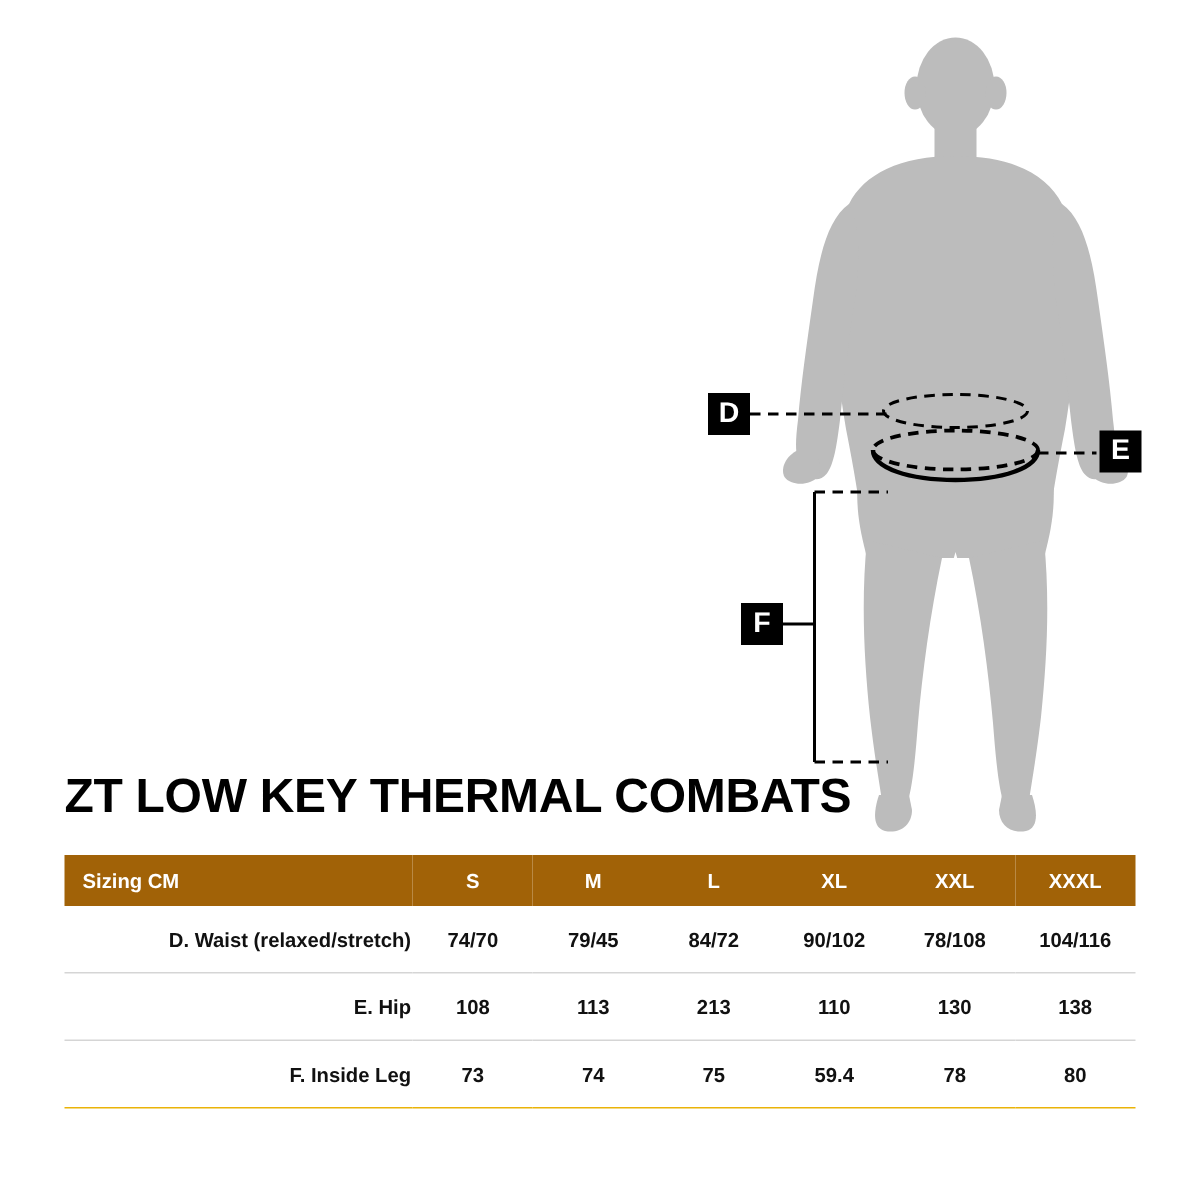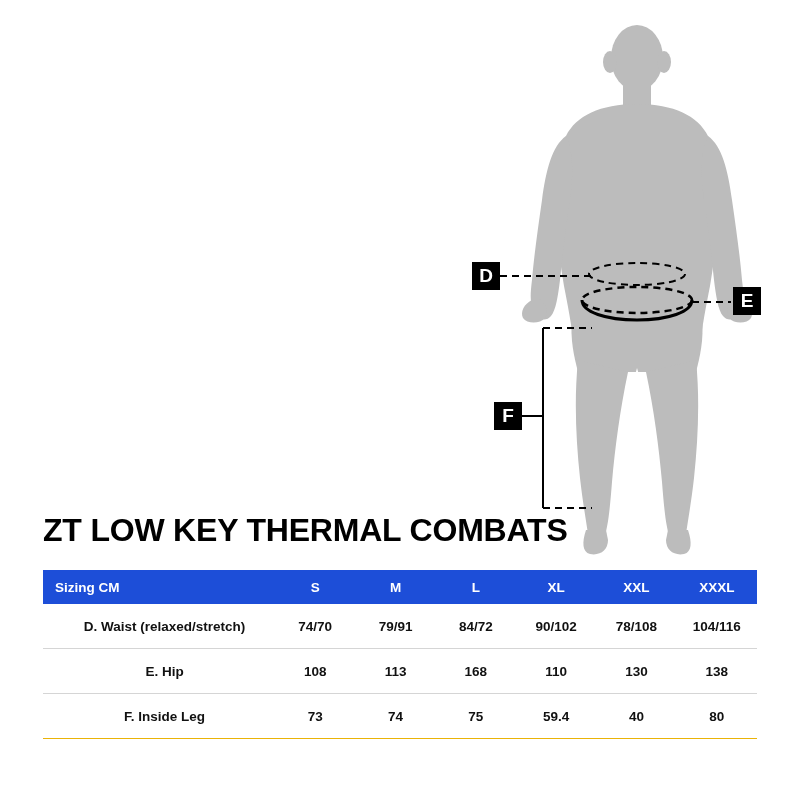--- a/index.html
+++ b/index.html
@@ -68,21 +68,21 @@
   
   #size-table {
     position: absolute;
     left: 43px;
     top: 570px;
     width: 714px;
     border-collapse: collapse;
     font-family: "Liberation Sans", sans-serif;
   }
   #size-table thead th {
-    background: #1d4ed8;
+    background: #a16207;
     color: #ffffff;
     font-size: 13.5px;
     font-weight: bold;
     height: 34px;
     padding: 0;
     text-align: center;
     vertical-align: middle;
   }
   #size-table thead th.rowhead {
     text-align: left;
@@ -91,21 +91,21 @@
   #size-table tbody td {
     font-size: 13.5px;
     color: #111111;
     height: 42px;
     text-align: center;
     vertical-align: middle;
     border-bottom: 1px solid #d5d5d5;
     font-weight: bold;
   }
   #size-table tbody td.rowhead {
-    text-align: center;
+    text-align: right;
     padding-left: 12px;
     font-weight: bold;
   }
   #size-table tbody tr:last-child td {
     border-bottom: 1px solid #eab308;
   }
   
   col.c-label { width: 232px; }
   col.c-size  { width: 80.3px; }
 </style>
@@ -228,40 +228,40 @@
         <th>L</th>
         <th>XL</th>
         <th>XXL</th>
         <th>XXXL</th>
       </tr>
     </thead>
     <tbody>
       <tr>
         <td class="rowhead">D. Waist (relaxed/stretch)</td>
         <td>74/70</td>
-        <td>79/91</td>
+        <td>79/45</td>
         <td>84/72</td>
         <td>90/102</td>
         <td>78/108</td>
         <td>104/116</td>
       </tr>
       <tr>
         <td class="rowhead">E. Hip</td>
         <td>108</td>
         <td>113</td>
-        <td>168</td>
+        <td>213</td>
         <td>110</td>
         <td>130</td>
         <td>138</td>
       </tr>
       <tr>
         <td class="rowhead">F. Inside Leg</td>
         <td>73</td>
         <td>74</td>
         <td>75</td>
         <td>59.4</td>
-        <td>40</td>
+        <td>78</td>
         <td>80</td>
       </tr>
     </tbody>
   </table>
 
 </div>
 
 </body></html>

